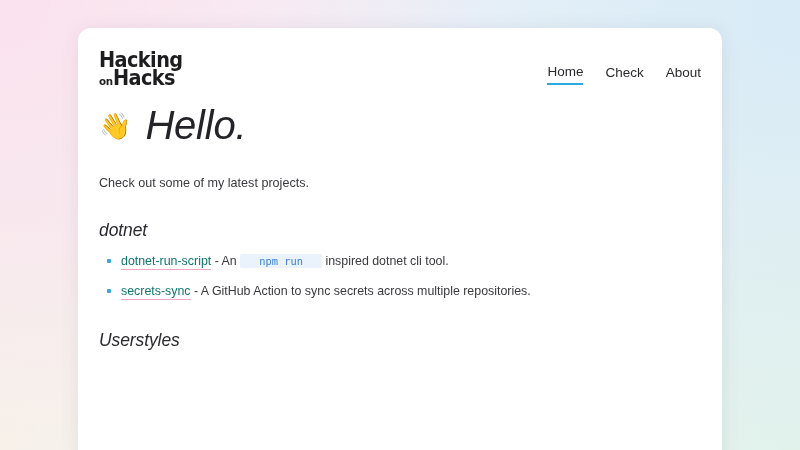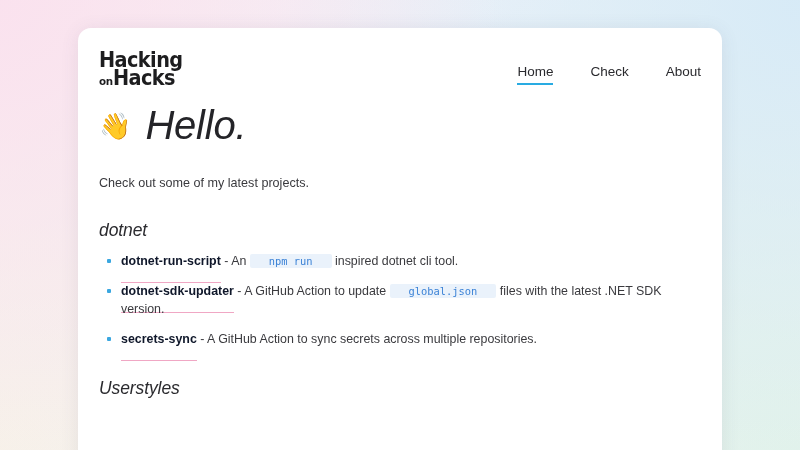--- a/index.html
+++ b/index.html
@@ -66,21 +66,22 @@
     white-space: nowrap;
   }
   .logo-on {
     font-size: 11px;
     vertical-align: baseline;
     letter-spacing: -0.3px;
   }
 
   .nav {
     display: flex;
-    gap: 37px;
+    align-items: center;
+    gap: 22px;
     padding-top: 13px;
   }
   .nav-link {
     font-size: 13.5px;
     color: #2a2a2e;
     text-decoration: none;
     padding-bottom: 4px;
     white-space: nowrap;
   }
   .nav-link.active {
@@ -139,25 +140,25 @@
     position: absolute;
     left: 8px;
     top: 7px;
     width: 4px;
     height: 4px;
     background: #3ba7e0;
     border-radius: 1px;
   }
 
   .proj-link {
-    font-weight: 700;
-    color: #0f172a;
+    font-weight: 400;
+    color: #0f766e;
     text-decoration: none;
     border-bottom: 1.5px solid #f0a7c4;
-    padding-bottom: 14px;
+    padding-bottom: 1px;
   }
 
   code.inline {
     font-family: "DejaVu Sans Mono", monospace;
     font-size: 10.4px;
     color: #3b82d6;
     background: #eaf2fb;
     padding: 1px 19px;
     border-radius: 2px;
     white-space: pre;
@@ -189,19 +190,18 @@
   </div>
 
   <p class="intro">Check out some of my latest projects.</p>
 
   <div id="sections-root">
       <h2 class="section-heading">dotnet</h2>
       <ul class="project-list">
         <li><span class="bullet"></span><a class="proj-link" href="#">dotnet-run-script</a><span> - An </span><code class="inline">npm run</code><span> inspired dotnet cli tool.</span></li>
       </ul>
       <ul class="project-list">
-        <li><span class="bullet"></span><a class="proj-link" href="#">dotnet-sdk-updater</a><span> - A GitHub Action to update </span><code class="inline">global.json</code><span> files with the latest .NET SDK version.</span></li>
         <li><span class="bullet"></span><a class="proj-link" href="#">secrets-sync</a><span> - A GitHub Action to sync secrets across multiple repositories.</span></li>
       </ul>
       <h2 class="section-heading">Userstyles</h2>
     </div>
 
 </div>
 
 </body></html>

